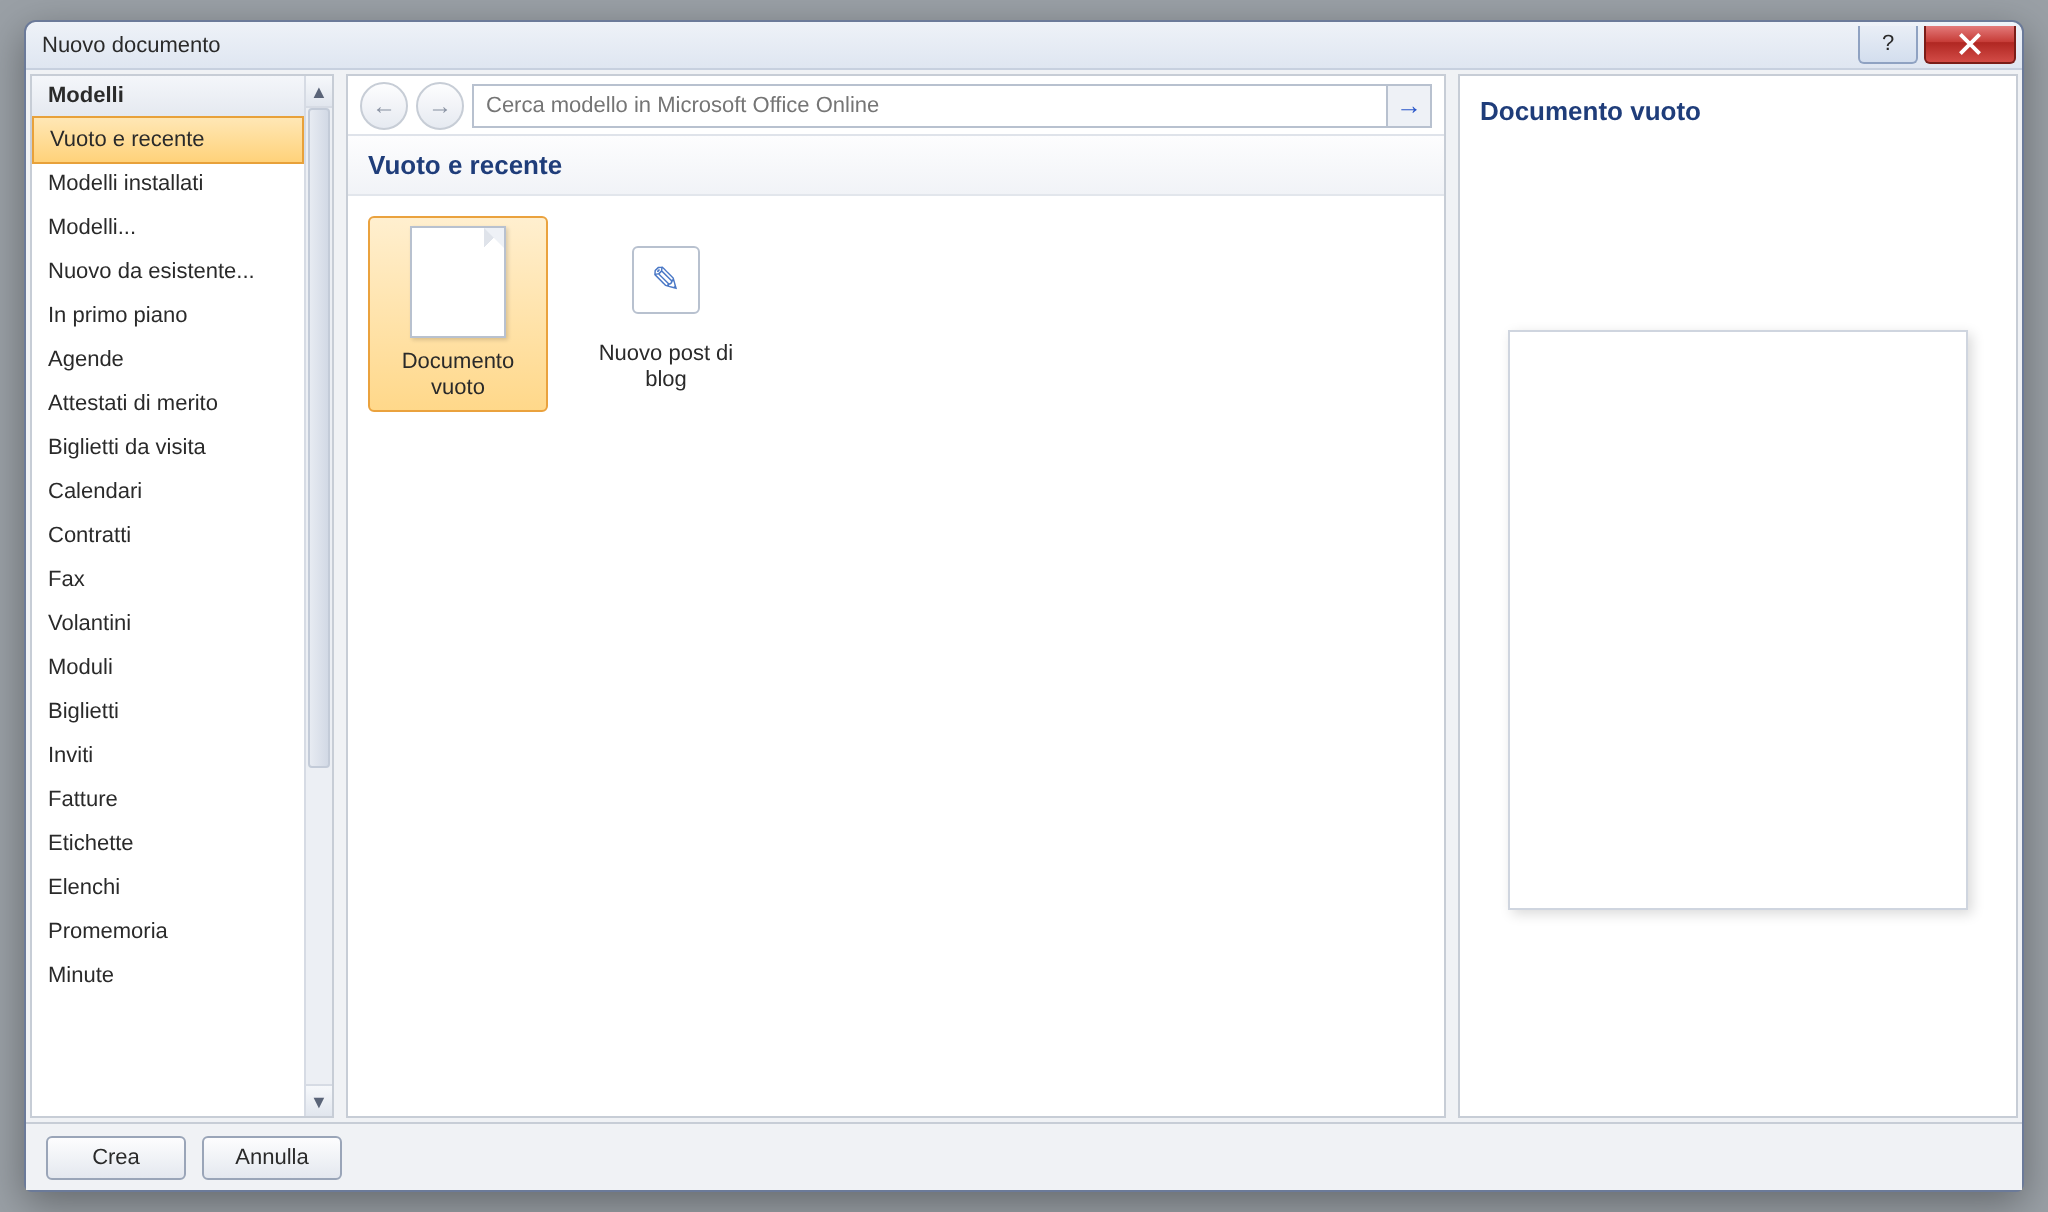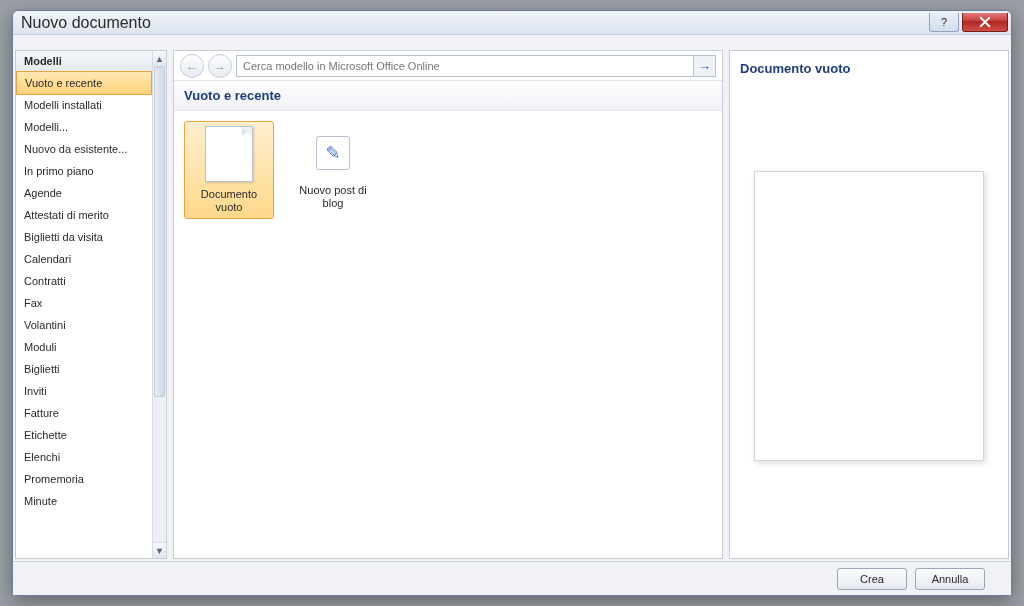--- a/index.html
+++ b/index.html
@@ -17,40 +17,40 @@
 
   
   .titlebar {
     height: 24px;
     background: linear-gradient(#eef2f8, #dfe6f1);
     border-bottom: 1px solid #c7d0df;
     display: flex; align-items: center; justify-content: space-between;
     padding-left: 8px;
     border-radius: 6px 6px 0 0;
   }
-  .title-text { font-size: 16px; color: #2a2a2a; }
+  .title-text { font-size: 11px; color: #2a2a2a; }
   .win-buttons { display: flex; }
   .win-btn {
     width: 34px; height: 19px; margin-right: 3px; margin-top: -1px;
     border: 1px solid #8fa2c2; border-top: none;
     border-radius: 0 0 3px 3px;
     display: flex; align-items: center; justify-content: center;
     background: linear-gradient(#e9eef6, #d3deee);
     font-size: 11px; color: #2a2a2a;
   }
   .win-btn.help { width: 30px; }
   .win-btn.close {
     width: 46px;
     background: linear-gradient(#e37a7a, #c63b36 45%, #b02722 46%, #d24b46);
     color: #fff; border-color: #7a1d18;
   }
   .win-btn.close svg { width: 12px; height: 12px; }
 
   
-  .body { flex: 1; display: flex; padding: 2px; gap: 6px; min-height: 0; margin-top: 13px; }
+  .body { flex: 1; display: flex; padding: 2px; gap: 6px; min-height: 0; }
 
   
   .sidebar {
     width: 152px; background: #fff;
     border: 1px solid #c7cdd6;
     position: relative;
     display: flex;
   }
   .side-list {
     flex: 1; overflow: hidden;
@@ -181,22 +181,22 @@
   }
   .preview-page {
     width: 230px; height: 290px; background: #fff;
     border: 1px solid #cfd5df;
     box-shadow: 2px 2px 6px rgba(0,0,0,.15);
   }
 
   
   .footer {
     height: 34px; border-top: 1px solid #c7cdd6;
-    display: flex; align-items: center; justify-content: flex-end;
-    gap: 8px; padding: 0 26px;
+    display: flex; align-items: center; 
+    gap: 8px; padding: 0 10px;
     background: #f0f2f5;
   }
   .btn {
     min-width: 70px; height: 22px; font-size: 11px;
     border: 1px solid #9aa5b8; border-radius: 3px;
     background: linear-gradient(#fdfdfe, #e4e8ef);
     padding: 0 12px; color: #2a2a2a;
   }
 </style>
 </head>

